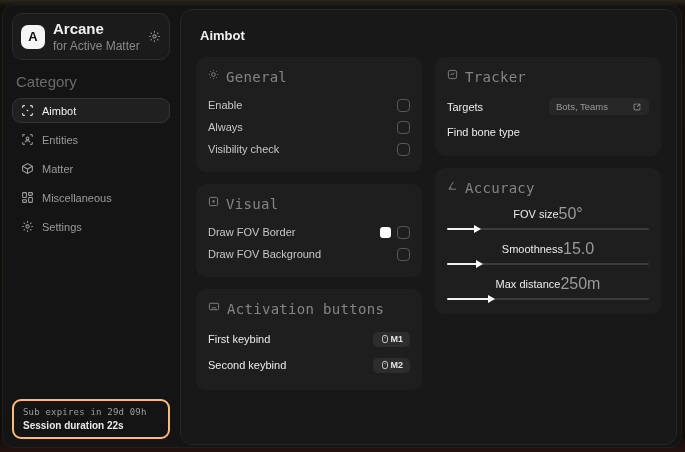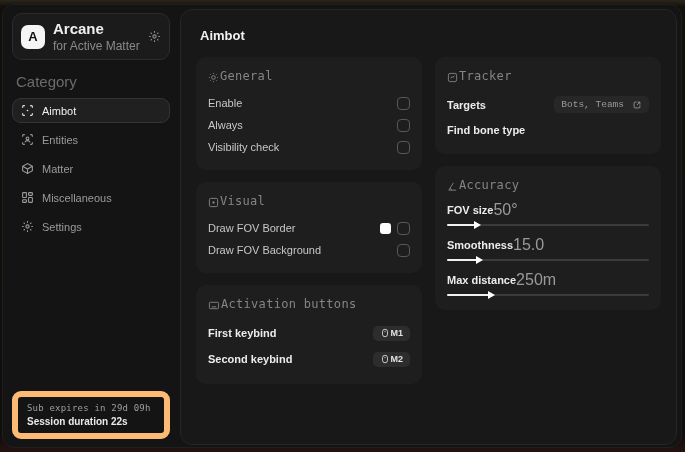--- a/index.html
+++ b/index.html
@@ -32,61 +32,61 @@
   .icon-btn{ color:#8f8f8f; display:flex; align-items:center; cursor:pointer;}
   .category{ color:#6b6b6b; font-size:15px; margin:13px 4px 8px 4px; }
   .nav-item{
     display:flex; align-items:center; gap:8px; height:25px; padding:0 8px;
     border-radius:9px; margin-bottom:4px; color:#9b9b9b; font-size:11px;
     border:1px solid transparent; cursor:pointer;
   }
   .nav-item.active{ background:#202020; border-color:#343434; color:#f0f0f0; }
   .nav-item svg{ flex-shrink:0; }
   .sidebar-footer{
-    margin-top:auto; border:6px solid #fdba74; border-radius:9px; padding:6px 9px;
+    margin-top:auto; border:2px solid #fdba74; border-radius:9px; padding:6px 9px;
   }
   .sub-line{ font-family:"DejaVu Sans Mono", monospace; font-size:9px; color:#9aa09a; letter-spacing:.2px;}
   .sess-line{ font-size:10px; color:#e9e9e9; font-weight:bold; margin-top:3px;}
   
   .main{
     flex:1; margin:4px 4px 2px 1px; background:#181818;
     border:1px solid #262626; border-radius:12px; padding:12px 15px; overflow:hidden;
   }
   .page-title{ color:#f2f2f2; font-size:13px; font-weight:bold; margin:6px 0 14px 4px; }
   .columns{ display:flex; gap:13px; align-items:flex-start;}
   .col{ width:237px; display:flex; flex-direction:column; gap:12px;}
   .card{ background:#1e1e1e; border-radius:10px; padding:10px 12px 12px; }
   .card-header{
-    display:flex; align-items:flex-end; gap:1px; color:#858585;
-    font-family:"DejaVu Sans Mono", monospace; font-size:12px; letter-spacing:.3px;
+    display:flex; align-items:flex-start; gap:7px; color:#858585;
+    font-family:"DejaVu Sans Mono", monospace; font-size:14px; letter-spacing:.3px;
     margin:2px 0 9px 0;
   }
   .row{ display:flex; align-items:center; justify-content:space-between; height:22px; }
   .row-label{ color:#c7c7c7; font-size:11px; }
-  .row-label.strong{ color:#ececec; font-weight:bold; }
+  .row-label.strong{ color:#ececec; font-weight:normal; }
   .controls{ display:flex; align-items:center; gap:6px; }
   .checkbox{
     width:13px; height:13px; border:1.5px solid #585858; border-radius:4px;
     background:transparent; cursor:pointer;
   }
   .swatch{ width:11px; height:11px; border-radius:3px; cursor:pointer; }
   .key-btn{
     background:#2d2d2d; border-radius:5px; padding:2.5px 7px;
     display:flex; align-items:center; color:#e2e2e2; font-size:9px;
     font-weight:bold; cursor:pointer;
   }
   .dropdown{
     background:#272727; border-radius:5px; padding:3px 7px;
-    display:flex; align-items:center; gap:8px; color:#9a9a9a; font-size:9.5px;
-    max-width:150px; cursor:pointer;font-family:Liberation Mono, monospace;
+    display:flex; align-items:center; gap:24px; color:#9a9a9a; font-size:9.5px;
+    max-width:150px; cursor:pointer;
   }
   .dropdown .dd-text{ white-space:nowrap; overflow:hidden; text-overflow:ellipsis; }
   
   .slider-row{ margin-bottom:10px; }
-  .slider-head{ display:flex; justify-content:flex-start; align-items:center; height:18px;}
+  .slider-head{ display:flex; justify-content:center; align-items:center; height:18px;}
   .slider-value{ color:#9a9a9a; font-size:16px; }
   .slider-track{
     margin-top:5px; height:2px; background:#3b3b3b; border-radius:2px; position:relative; cursor:pointer;
   }
   .slider-fill{ position:absolute; left:0; top:0; bottom:0; background:#f0f0f0; border-radius:2px;}
   .slider-fill::after{
     content:""; position:absolute; right:-6px; top:-3.5px;
     width:0; height:0; border-left:7px solid #fff;
     border-top:4.5px solid transparent; border-bottom:4.5px solid transparent;
   }

